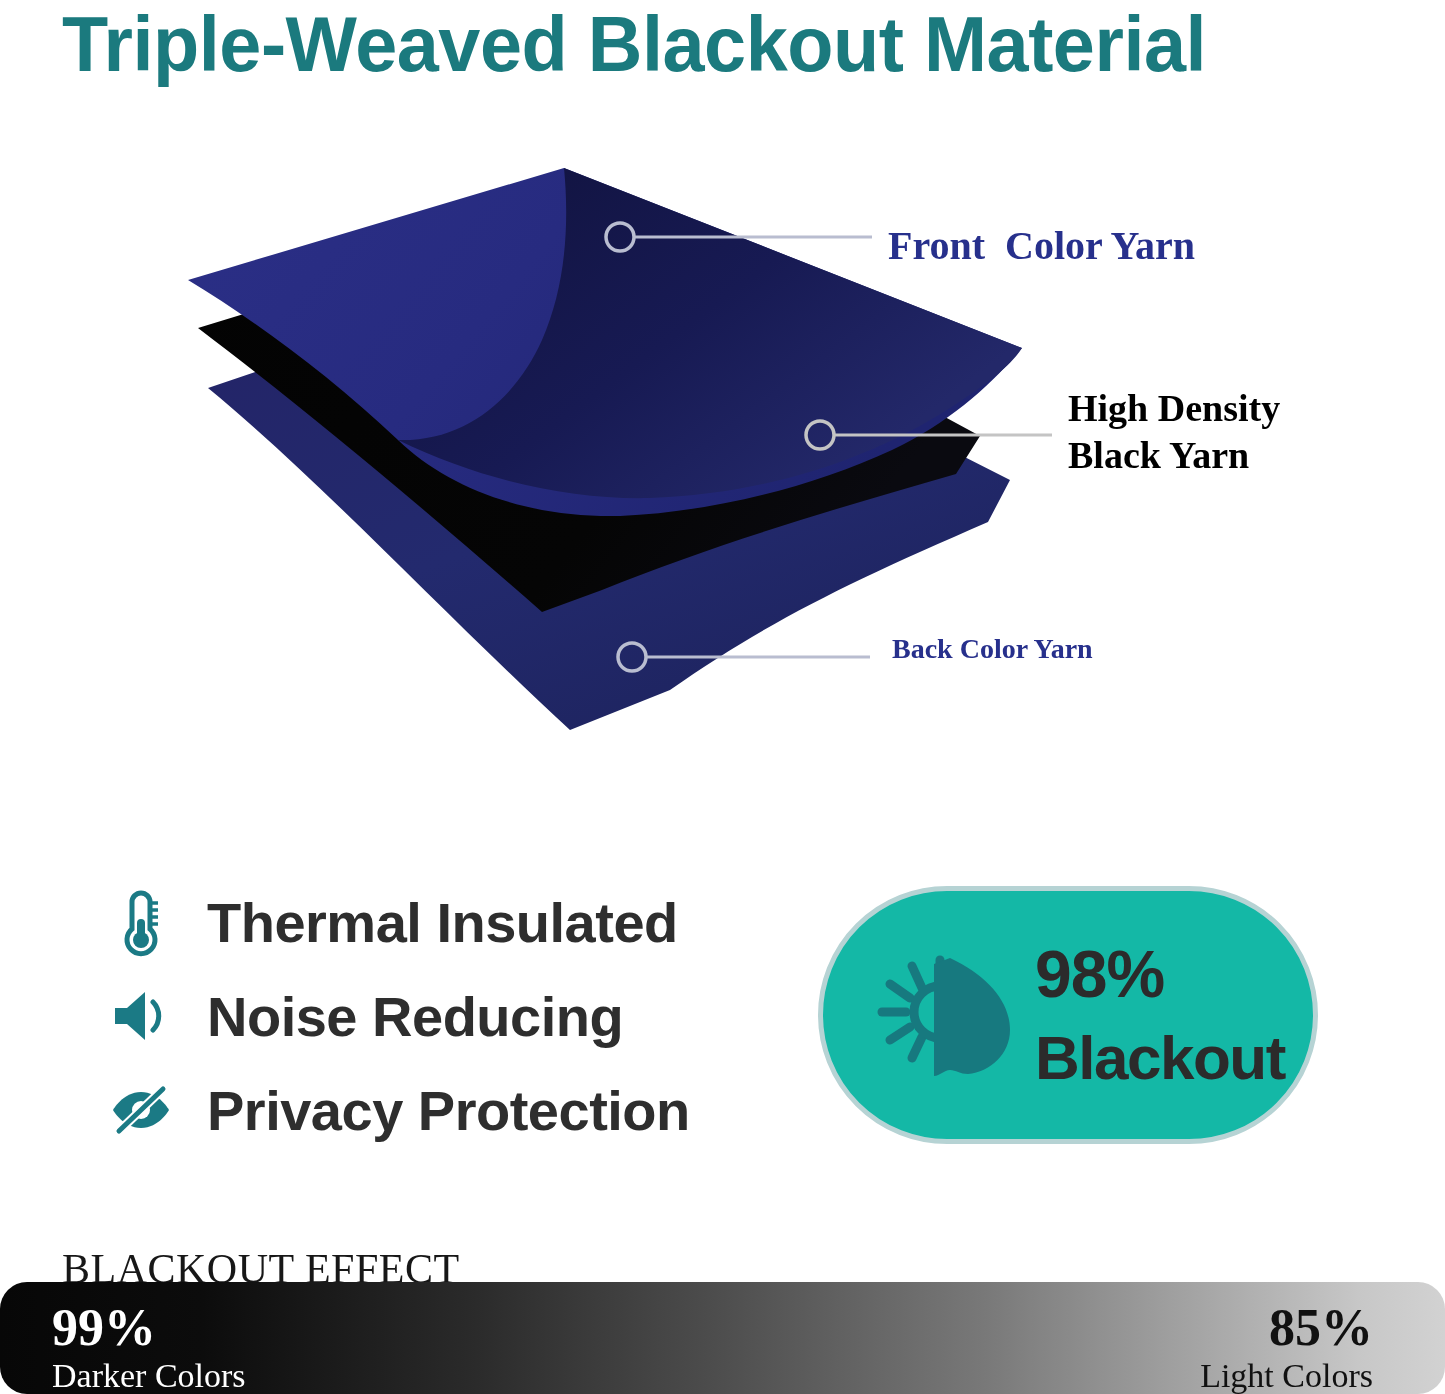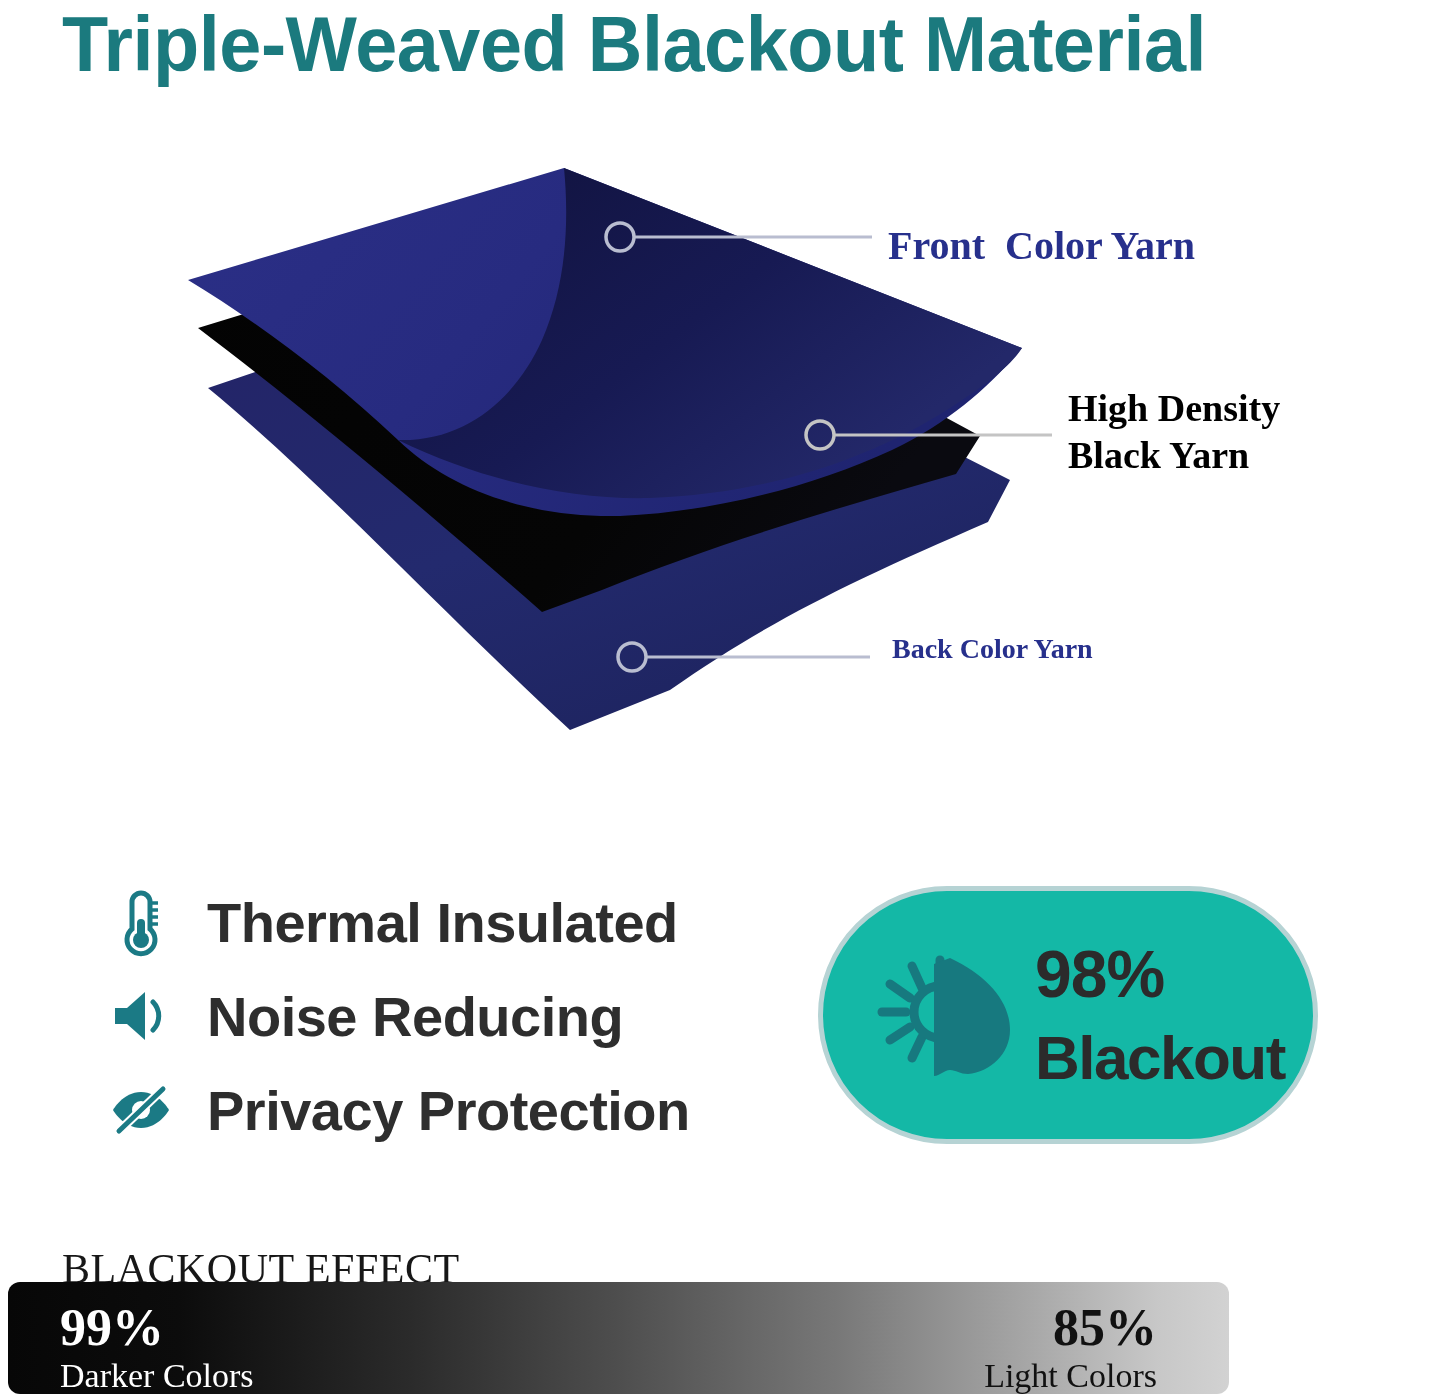--- a/index.html
+++ b/index.html
@@ -154,25 +154,25 @@
     font-family: "Liberation Serif", serif;
     font-weight: normal;
     font-size: 42px;
     letter-spacing: 0.5px;
     color: #171717;
     white-space: nowrap;
     margin-top: 19px;
   }
   #gradient-bar {
     position: absolute;
-    left: 8px;
+    left: 0px;
     top: 1282px;
-    width: 1221px;
+    width: 1445px;
     height: 112px;
-    border-radius: 12px;
+    border-radius: 27px;
     background: linear-gradient(to right,
         #070707 0%,
         #0c0c0c 14%,
         #2b2b2b 33%,
         #4e4e4e 50%,
         #787878 68%,
         #a5a5a5 83%,
         #c7c7c7 94%,
         #d2d2d2 100%);
     overflow: hidden;

